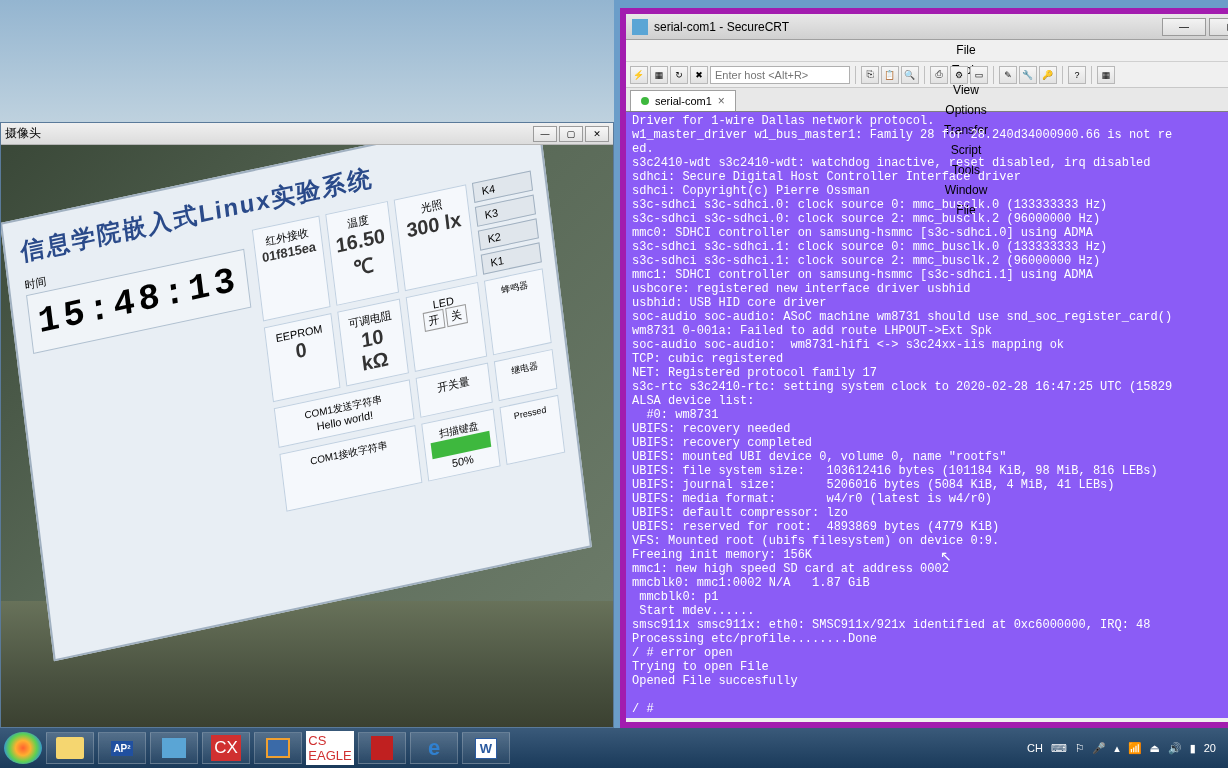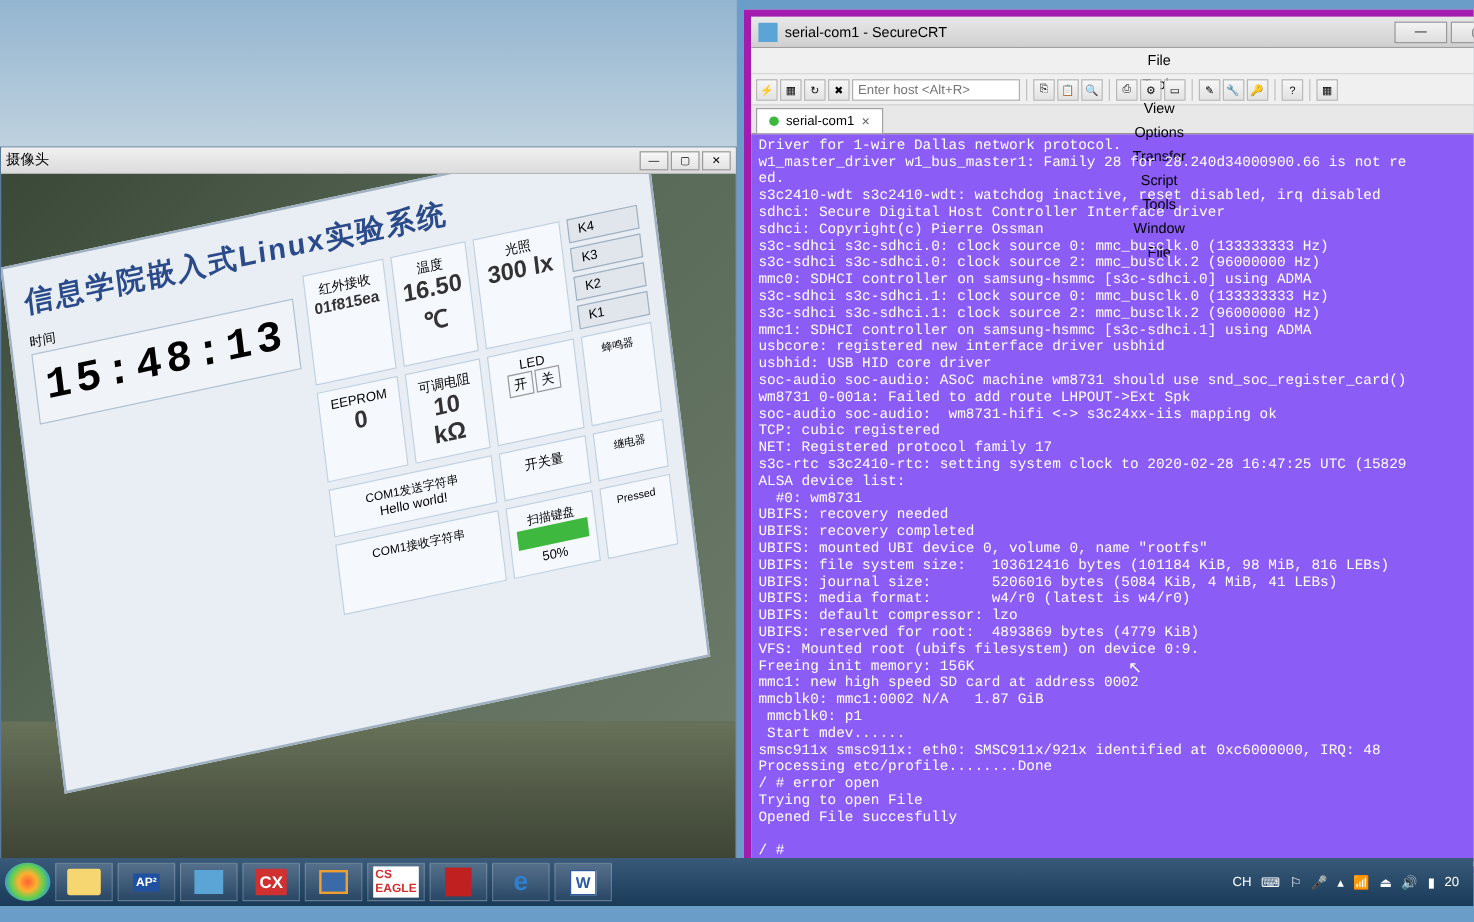--- a/index.html
+++ b/index.html
@@ -46,29 +46,29 @@
 
 .crt-tabs { height: 24px; background: #e8e8e8; display: flex; align-items: flex-end; padding: 0 4px; border-bottom: 1px solid #808080; }
 .crt-tab { background: #fff; border: 1px solid #a0a0a0; border-bottom: none; padding: 3px 10px; display: flex; align-items: center; gap: 6px; font-size: 11px; }
 .tab-dot { width: 8px; height: 8px; background: #3eb83e; border-radius: 50%; }
 .tab-close { cursor: pointer; font-size: 12px; color: #666; }
 
 .crt-terminal { height: 606px; background: #8b5cf6; color: #fff; font-family: "Consolas", "Courier New", monospace; font-size: 12px; line-height: 14px; padding: 2px 6px; overflow: hidden; white-space: pre; }
 .cursor-arrow { position: absolute; left: 940px; top: 548px; color: #fff; font-size: 14px; pointer-events: none; }
 
 
-.taskbar { position: absolute; bottom: 13px; left: 0; width: 1228px; height: 40px; background: linear-gradient(to bottom, #3a5a7a, #1a3a5a); display: flex; align-items: center; padding: 4px 4px; gap: 4px; }
+.taskbar { position: absolute; bottom: 0; left: 0; width: 1228px; height: 40px; background: linear-gradient(to bottom, #3a5a7a, #1a3a5a); display: flex; align-items: center; padding: 4px 4px; gap: 4px; }
 .tb-start { width: 38px; height: 32px; background: radial-gradient(circle, #ff6030 0%, #ffb030 30%, #60d050 55%, #3090e0 80%); border-radius: 50%; cursor: pointer; }
 .tb-btn { width: 48px; height: 32px; background: linear-gradient(to bottom, rgba(255,255,255,0.15), rgba(255,255,255,0.05)); border: 1px solid rgba(255,255,255,0.2); display: flex; align-items: center; justify-content: center; font-size: 16px; cursor: pointer; color: #fff; }
 .tb-icon-explorer { background: #f5d670; width: 28px; height: 22px; border-radius: 2px; }
 .tb-icon-ap { background: #2050a0; color: #fff; font-size: 10px; font-weight: bold; padding: 2px; }
 .tb-icon-crt { background: #5aa5d5; width: 24px; height: 20px; }
-.tb-icon-cx { background: #d03030; color: #fff; font-size: 14px; font-weight: bold; padding: 3px; }
+.tb-icon-cx { background: #d03030; color: #fff; font-size: 17px; font-weight: normal; padding: 3px; }
 .tb-icon-vbox { background: #3a6aa8; width: 24px; height: 20px; border: 2px solid #f0a030; }
-.tb-icon-eagle { background: #fff; color: #d03030; font-size: 10px; font-weight: bold; padding: 2px; }
+.tb-icon-eagle { background: #fff; color: #d03030; font-size: 13px; font-weight: normal; padding: 2px; }
 .tb-icon-pdf { background: #c02020; width: 22px; height: 24px; }
 .tb-icon-ie { color: #3080d0; font-size: 22px; font-weight: bold; }
 .tb-icon-word { background: #fff; color: #2a5aa0; font-size: 13px; font-weight: bold; border: 1px solid #2a5aa0; padding: 2px 4px; }
 .tb-sys { margin-left: auto; display: flex; align-items: center; gap: 8px; color: #fff; font-size: 11px; padding-right: 8px; }
 </style>
 </head>
 <body>
 
 <div class="desktop-bg"></div>
 

